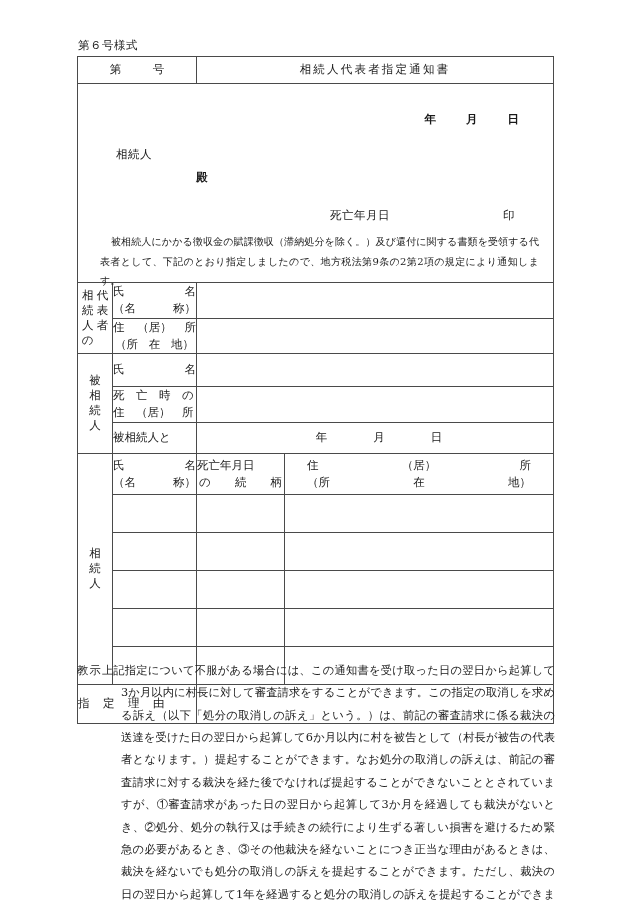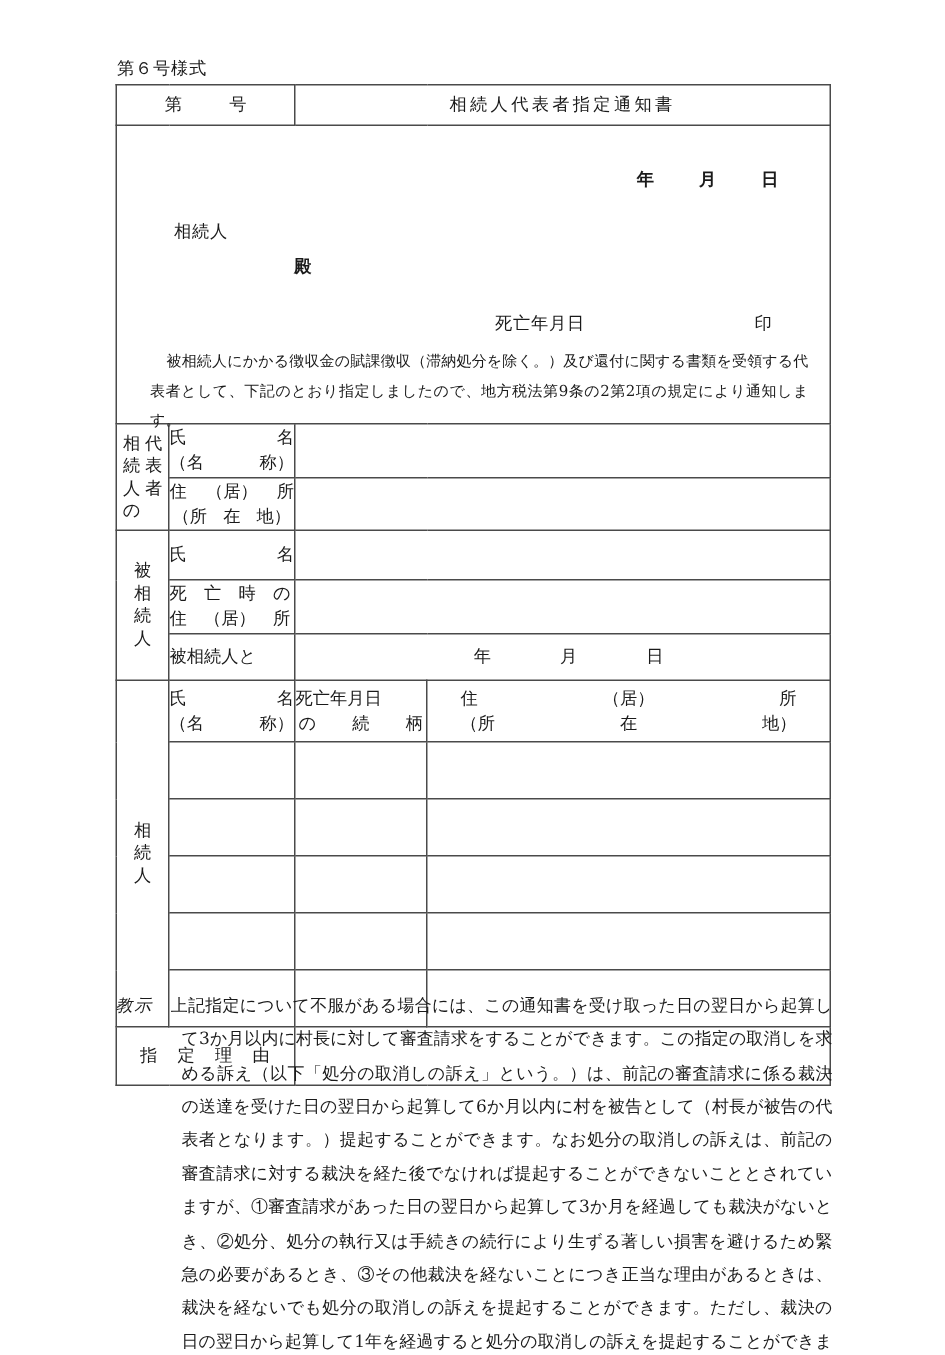--- a/index.html
+++ b/index.html
@@ -202,23 +202,21 @@
     line-height: 1.98;
     text-align: justify;
     letter-spacing: 0.05px;
   }
   .instructions p {
     margin: 0;
     padding-left: 44px;
     text-indent: -44px;
   }
   .instructions .kyoji {
-    margin-right: 12px;
     letter-spacing: 1px;
-    font-style: italic;
   }
 </style>
 </head>
 <body>
 
 <div class="page">
 
   <div class="form-no">第６号様式</div>
 
   <table class="form-table">
@@ -399,21 +397,21 @@
         <td class="fill-cell"></td>
         <td class="fill-cell"></td>
       </tr>
       <tr>
         <td class="fill-cell" style="height:37px"></td>
         <td class="fill-cell"></td>
         <td class="fill-cell"></td>
       </tr>
 
       <tr>
-        <td colspan="2" class="flabel" style="height:38px;text-align:center;letter-spacing:1px">指　定　理　由</td>
+        <td colspan="2" class="flabel" style="height:38px;text-align:left;letter-spacing:1px">指　定　理　由</td>
         <td colspan="2" class="fill-cell"></td>
       </tr>
 
     </tbody>
   </table>
 
   <div class="instructions">
     <p><span class="kyoji">教示</span><span>上記指定について不服がある場合には、この通知書を受け取った日の翌日から起算して3か月以内に村長に対して審査請求をすることができます。この指定の取消しを求める訴え（以下「処分の取消しの訴え」という。）は、前記の審査請求に係る裁決の送達を受けた日の翌日から起算して6か月以内に村を被告として（村長が被告の代表者となります。）提起することができます。なお処分の取消しの訴えは、前記の審査請求に対する裁決を経た後でなければ提起することができないこととされていますが、①審査請求があった日の翌日から起算して3か月を経過しても裁決がないとき、②処分、処分の執行又は手続きの続行により生ずる著しい損害を避けるため緊急の必要があるとき、③その他裁決を経ないことにつき正当な理由があるときは、裁決を経ないでも処分の取消しの訴えを提起することができます。ただし、裁決の日の翌日から起算して1年を経過すると処分の取消しの訴えを提起することができません。</span></p>
   </div>
 

